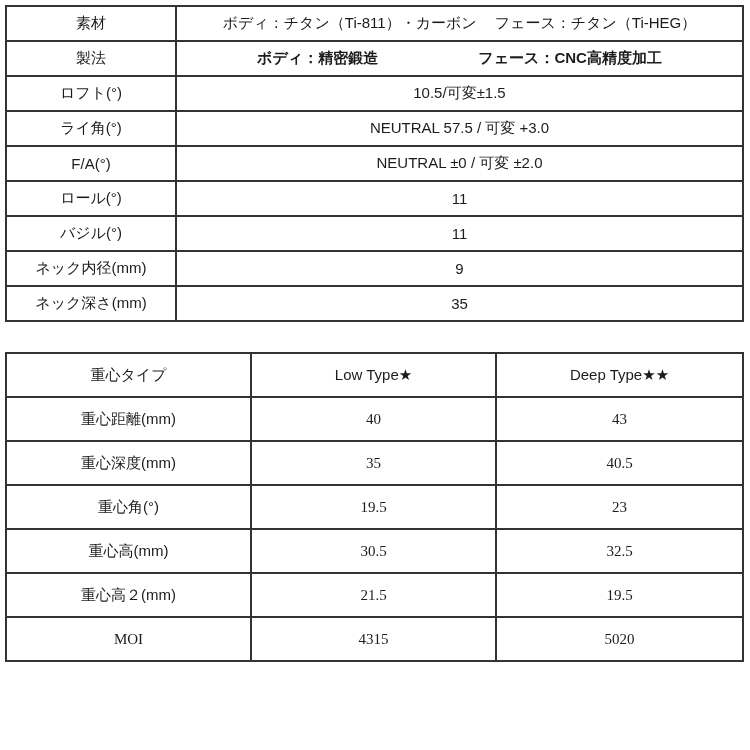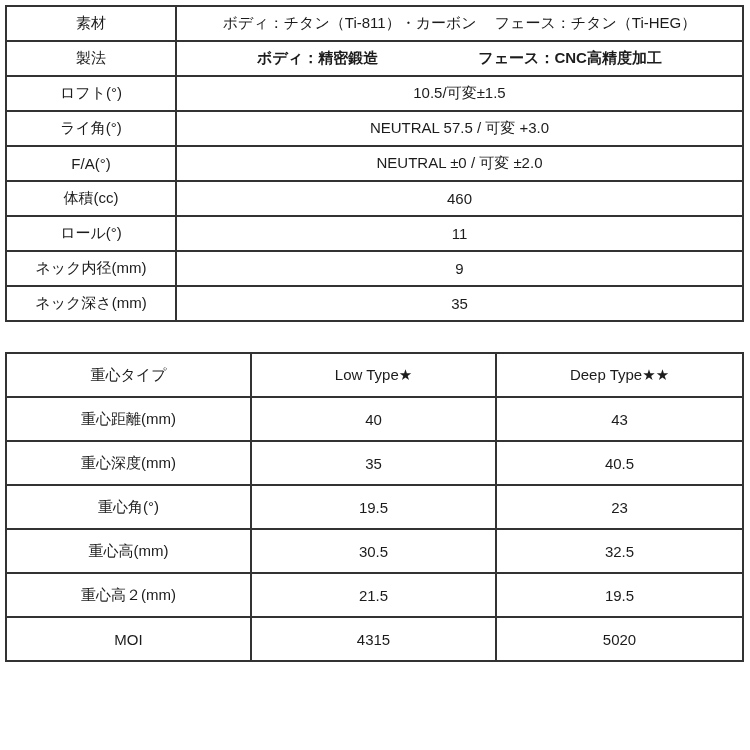--- a/index.html
+++ b/index.html
@@ -57,21 +57,21 @@
     margin-top: 30px;
   }
   #cg-table td {
     height: 42px;
     font-size: 15px;
   }
   #cg-table .type-col {
     width: 243px;
   }
   .num {
-    font-family: Liberation Sans, sans-serif;
+    font-family: Liberation Serif, serif;
     font-size: 20px;
   }
 </style>
 </head>
 <body>
 
 <div class="wrap">
 
   <table id="spec-table">
     <tbody>
@@ -99,25 +99,25 @@
       </tr>
       <tr>
         <td class="label-col">ライ角(°)</td>
         <td>NEUTRAL 57.5 / 可変 +3.0</td>
       </tr>
       <tr>
         <td class="label-col">F/A(°)</td>
         <td>NEUTRAL ±0 / 可変 ±2.0</td>
       </tr>
       <tr>
-        <td class="label-col">体積(cc)</td>
-        <td>460</td>
+        <td class="label-col">ロール(°)</td>
+        <td>11</td>
       </tr>
       <tr>
-        <td class="label-col">ロール(°)</td>
+        <td class="label-col">バジル(°)</td>
         <td>11</td>
       </tr>
       <tr>
         <td class="label-col">ネック内径(mm)</td>
         <td>9</td>
       </tr>
       <tr>
         <td class="label-col">ネック深さ(mm)</td>
         <td>35</td>
       </tr>

